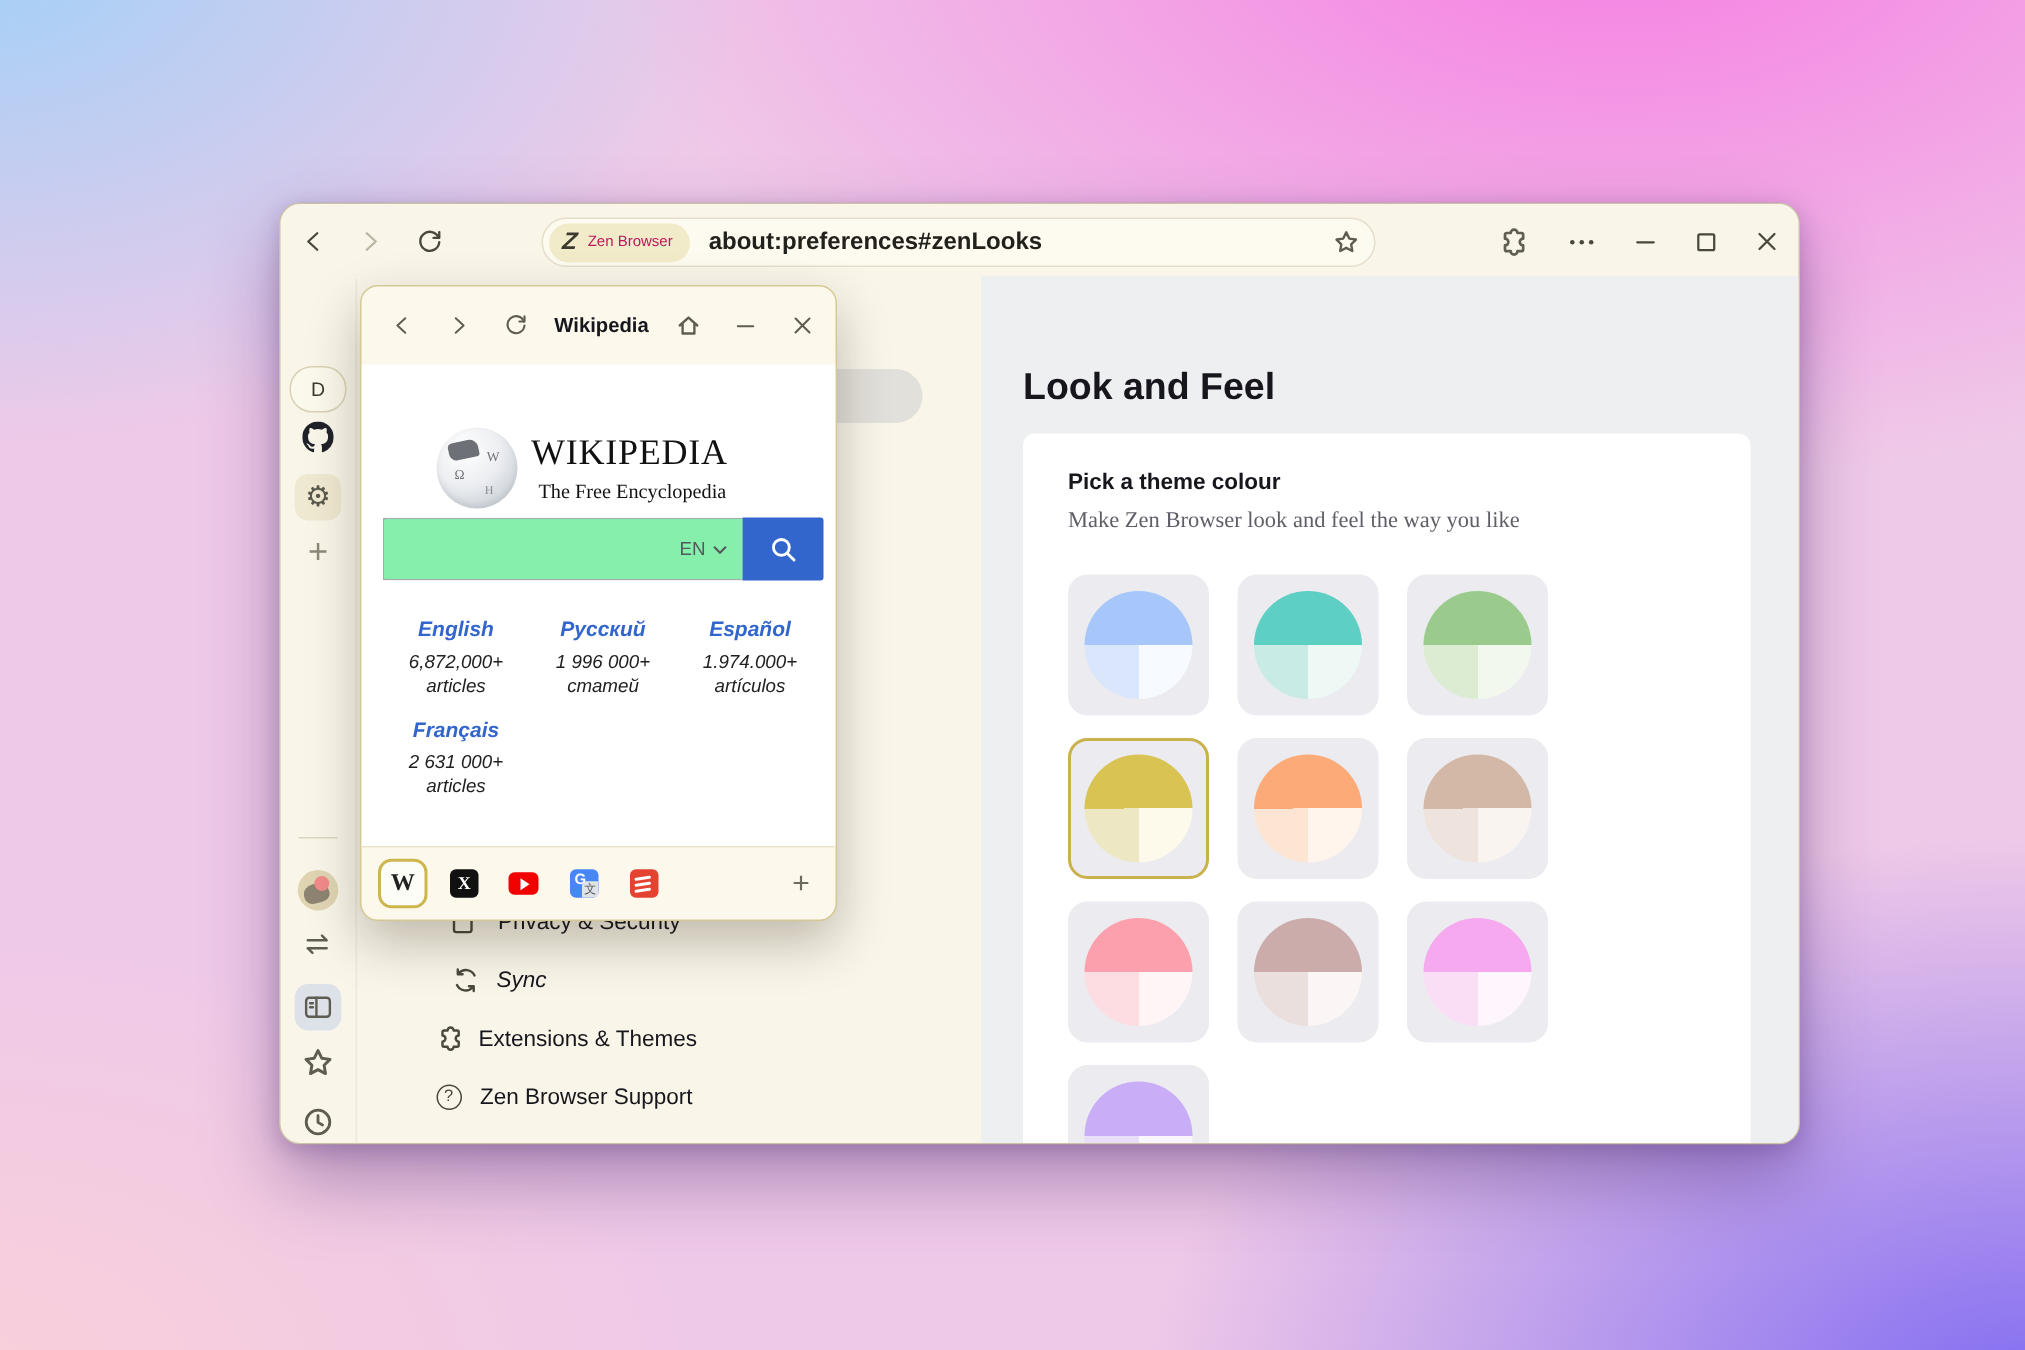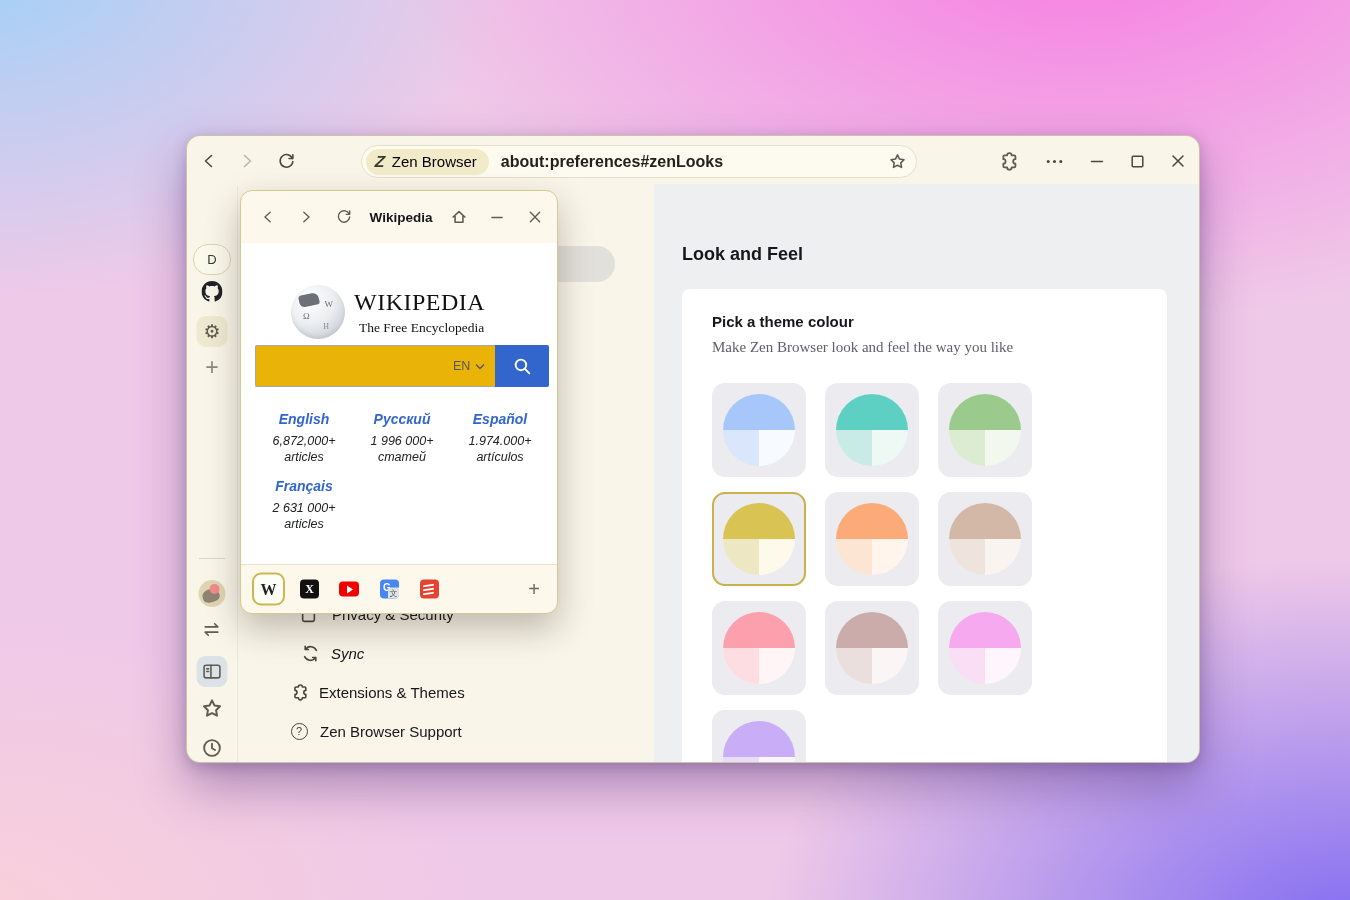--- a/index.html
+++ b/index.html
@@ -33,21 +33,21 @@
   #urlbar{
     position:absolute;left:174px;top:9px;width:556px;height:33px;border-radius:17px;
     background:#fdfaf0;border:1px solid #e5decb;box-sizing:border-box;
     display:flex;align-items:center;padding:0 10px 0 4px;
   }
   #site-badge{
     display:flex;align-items:center;gap:7px;background:#f2ebca;border-radius:13px;
     height:26px;padding:0 12px 0 9px;
   }
   #z-logo{font-weight:800;font-style:italic;font-size:16px;color:#3c3a30;transform:skewX(-6deg);line-height:1;}
-  #badge-label{font-size:15px;color:#000000;}
+  #badge-label{font-size:10px;color:#be185d;}
   #url-text{font-size:16px;color:#23211b;margin-left:12px;flex:1;font-weight:bold;}
   #right-icons{position:absolute;right:14px;top:0;height:50px;display:flex;align-items:center;gap:27px;}
 
   
   #sidebar{position:absolute;left:0;top:50px;width:50px;bottom:0;border-right:1px solid rgba(0,0,0,.05);}
   .sb{position:absolute;left:50%;transform:translateX(-50%);display:flex;align-items:center;justify-content:center;}
   #workspace-pill{top:58px;width:36px;height:29px;border-radius:15px;border:1px solid #d9d2b6;background:#fbf8ec;
     font-size:13px;color:#3c3a30;}
   #gear-tile{top:130px;width:31px;height:31px;border-radius:9px;background:#f0e9d1;}
   #panel-tile{top:470px;width:31px;height:31px;border-radius:9px;background:#dde1e8;}
@@ -59,21 +59,21 @@
   #avatar-sb .dot{position:absolute;left:11px;top:4px;width:10px;height:10px;background:#f28a8a;border-radius:50%;}
 
   
   #settings-search{position:absolute;left:294px;top:110px;width:134px;height:36px;border-radius:18px;background:#e2e0da;}
   .nav-item{position:absolute;display:flex;align-items:center;gap:14px;color:#17161c;font-size:15px;}
   .nav-item .nico{display:flex;align-items:center;justify-content:center;width:18px;height:18px;}
   .qmark{width:17px;height:17px;border:1.4px solid #4a473d;border-radius:50%;font-size:11px;display:flex;align-items:center;justify-content:center;color:#4a473d;box-sizing:border-box;}
 
   
   #content{position:absolute;left:467px;top:48px;right:0;bottom:0;background:#edeff1;}
-  #page-title{position:absolute;left:28px;top:60px;font-size:18px;font-weight:600;color:#17161c;}
+  #page-title{position:absolute;left:28px;top:60px;font-size:25px;font-weight:600;color:#17161c;}
   #card{position:absolute;left:28px;top:105px;width:485px;height:700px;background:#ffffff;border-radius:8px;}
   #card-title{position:absolute;left:30px;top:24px;font-size:15px;font-weight:700;color:#17161c;}
   #card-subtitle{position:absolute;left:30px;top:50px;font-size:15px;color:#5f5e68;font-family:Liberation Serif, serif;}
   #theme-grid{position:absolute;left:30px;top:94px;display:grid;grid-template-columns:repeat(3,94px);gap:15px 19px;}
   .theme-tile{width:94px;height:94px;border-radius:13px;background:#ebebf0;display:flex;align-items:center;justify-content:center;box-sizing:border-box;cursor:pointer;}
   .theme-tile.selected{border:2px solid #c9b14b;}
   .theme-circle{width:72px;height:72px;border-radius:50%;}
 
   
   #wiki{
@@ -88,21 +88,21 @@
   #wiki-globe{position:absolute;left:50px;top:42px;width:54px;height:54px;border-radius:50%;
     background:radial-gradient(circle at 35% 28%, #ffffff 0%, #eceef1 45%, #ccd2d9 80%, #b9c0c9 100%);
     box-shadow:inset 0 -2px 4px rgba(0,0,0,.08);}
   #wiki-globe .piece{position:absolute;left:8px;top:9px;width:20px;height:12px;background:#6d7177;border-radius:3px 6px 2px 5px;transform:rotate(-12deg);}
   #wiki-globe .g1{position:absolute;right:12px;top:14px;font-size:9px;color:#6d7177;font-family:"Liberation Serif",serif;}
   #wiki-globe .g2{position:absolute;left:12px;top:26px;font-size:9px;color:#6d7177;font-family:"Liberation Serif",serif;}
   #wiki-globe .g3{position:absolute;right:16px;bottom:8px;font-size:8px;color:#8a8f95;font-family:"Liberation Serif",serif;}
   #wiki-wordmark{position:absolute;left:113px;top:46px;font-family:"Liberation Serif",serif;font-size:24px;color:#111;letter-spacing:.5px;}
   #wiki-tagline{position:absolute;left:118px;top:77px;font-family:"Liberation Serif",serif;font-size:13.5px;color:#111;}
   #wiki-searchrow{position:absolute;left:14px;top:102px;width:294px;height:42px;display:flex;}
-  #wiki-input-wrap{flex:1;border:1px solid #a2a9b1;border-right:none;border-radius:2px 0 0 2px;display:flex;align-items:center;box-sizing:border-box;background:#eab308;}
+  #wiki-input-wrap{flex:1;border:1px solid #a2a9b1;border-right:none;border-radius:2px 0 0 2px;display:flex;align-items:center;box-sizing:border-box;background:#86efac;}
   #wiki-input{border:none;outline:none;flex:1;height:100%;font-size:14px;padding:0 8px;background:transparent;min-width:0;}
   #wiki-lang-dd{display:flex;align-items:center;gap:5px;padding-right:10px;color:#54595d;font-size:12.5px;cursor:pointer;}
   #wiki-search-btn{width:56px;background:#3366cc;border-radius:0 2px 2px 0;display:flex;align-items:center;justify-content:center;cursor:pointer;}
   #wiki-langs{position:absolute;left:14px;top:168px;width:294px;display:grid;grid-template-columns:repeat(3,1fr);row-gap:14px;}
   .wlang{text-align:center;font-style:italic;}
   .wlang .lname{color:#3366cc;font-weight:700;font-size:14px;cursor:pointer;}
   .wlang .lcount{color:#202122;font-size:12.5px;margin-top:7px;}
   .wlang .lunit{color:#202122;font-size:12.5px;margin-top:2px;}
   #wiki-footer{position:absolute;left:0;bottom:0;right:0;height:48px;border-top:1px solid #eae2c6;}
   .ess{position:absolute;top:50%;transform:translateY(-50%);display:flex;align-items:center;justify-content:center;cursor:pointer;}

